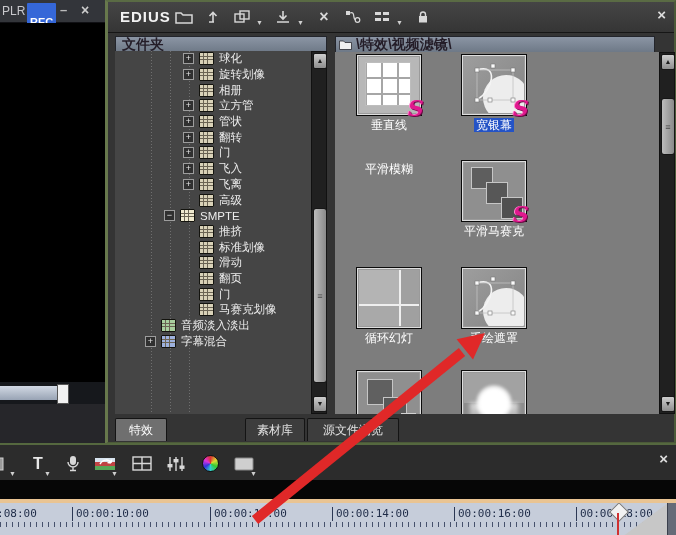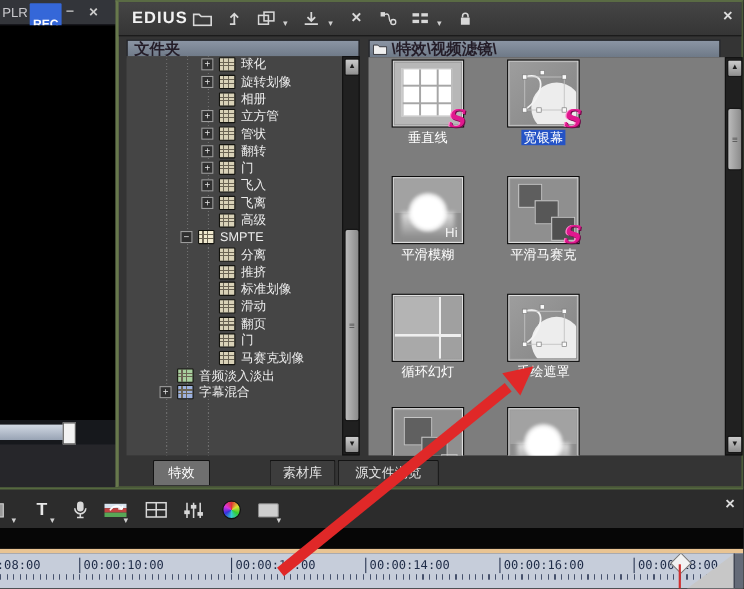--- a/index.html
+++ b/index.html
@@ -71,21 +71,21 @@
   .glowfloor{position:absolute;left:10%;top:54%;width:80%;height:40%;background:linear-gradient(rgba(255,255,255,.75),rgba(255,255,255,0));filter:blur(2px);}
   .tv-mosaic{background:#8f8f8f;}
   .msq{position:absolute;border:1px solid #c6c6c6;}
   .tv-quad{background:
      linear-gradient(90deg,transparent 0 40px,#efefef 40px 42px,transparent 42px),
      linear-gradient(transparent 0 34px,#efefef 34px 36px,transparent 36px),
      linear-gradient(90deg,#b4b4b4 0 41px,#a0a0a0 41px);}
   .tv-quad .qbl{position:absolute;left:0;top:36px;width:40px;bottom:0;background:#a9a9a9;}
   
   .tab{position:absolute;top:416px;height:23px;background:#3d3d3d;border:1px solid #141414;border-bottom:none;border-radius:2px 2px 0 0;color:#e2e2e2;font-size:12px;text-align:center;line-height:22px;box-sizing:border-box;}
-  .tab.active{background:#6f6f6f;color:#fff;margin-left:24px;}
+  .tab.active{background:#6f6f6f;color:#fff;}
   
   #bottom{position:absolute;left:0;top:443px;width:676px;height:92px;background:#2c2c2c;border-top:2px solid #55683f;box-sizing:border-box;}
   #btoolbar{position:absolute;left:0;top:2px;width:676px;height:33px;display:flex;align-items:center;}
   #btoolbar .tico{width:22px;height:22px;}
   #bclose{position:absolute;right:8px;top:5px;color:#ddd;font-size:15px;font-weight:bold;}
   #blackstrip{position:absolute;left:0;top:35px;width:676px;height:19px;background:#060606;}
   #orangeline{position:absolute;left:0;top:54px;width:676px;height:4px;background:#e9c493;}
   #ruler{position:absolute;left:0;top:58px;width:676px;height:34px;background:#c6cdda;overflow:hidden;font-family:"DejaVu Sans Mono",monospace;}
   #ruler .dots{position:absolute;left:0;top:19px;width:100%;height:5px;
      background-image:repeating-linear-gradient(90deg,#46516c 0 1px,transparent 1px 6px);}
@@ -234,25 +234,20 @@
           <span>高级</span>
         </div>
       <div class="trow lv2">
           <span class="exp">−</span>
           <span class="ticon open"></span>
           <span>SMPTE</span>
         </div>
       <div class="trow lv3 noexp">
           <span class="exp"></span>
           <span class="ticon"></span>
-          <span>分离</span>
-        </div>
-      <div class="trow lv3 noexp">
-          <span class="exp"></span>
-          <span class="ticon"></span>
           <span>推挤</span>
         </div>
       <div class="trow lv3 noexp">
           <span class="exp"></span>
           <span class="ticon"></span>
           <span>标准划像</span>
         </div>
       <div class="trow lv3 noexp">
           <span class="exp"></span>
           <span class="ticon"></span>
@@ -318,27 +313,20 @@
                   <rect x="47" y="41" width="4" height="4"></rect>
                 </g>
               </svg>
             </div>
           <span class="sbadge">S</span>
           </div>
         <div class="clabel"><span class="hl">宽银幕</span></div>
       </div>
 
       <div class="cell" style="left:14px;top:108px">
-        <div class="thumb">
-            <div class="tv tv-blur">
-              <div class="glowfloor"></div>
-              <div class="sun"></div>
-              <span class="hi">Hi</span>
-            </div>
-          </div>
         <div class="clabel"><span>平滑模糊</span></div>
       </div>
       <div class="cell" style="left:119px;top:108px">
         <div class="thumb">
             <div class="tv tv-mosaic">
             <div class="msq" style="left:7px;top:4px;width:20px;height:20px;background:#5e5e5e"></div>
             <div class="msq" style="left:22px;top:19px;width:20px;height:20px;background:#575757"></div>
             <div class="msq" style="left:37px;top:34px;width:20px;height:20px;background:#505050"></div>
             </div>
           <span class="sbadge">S</span>

